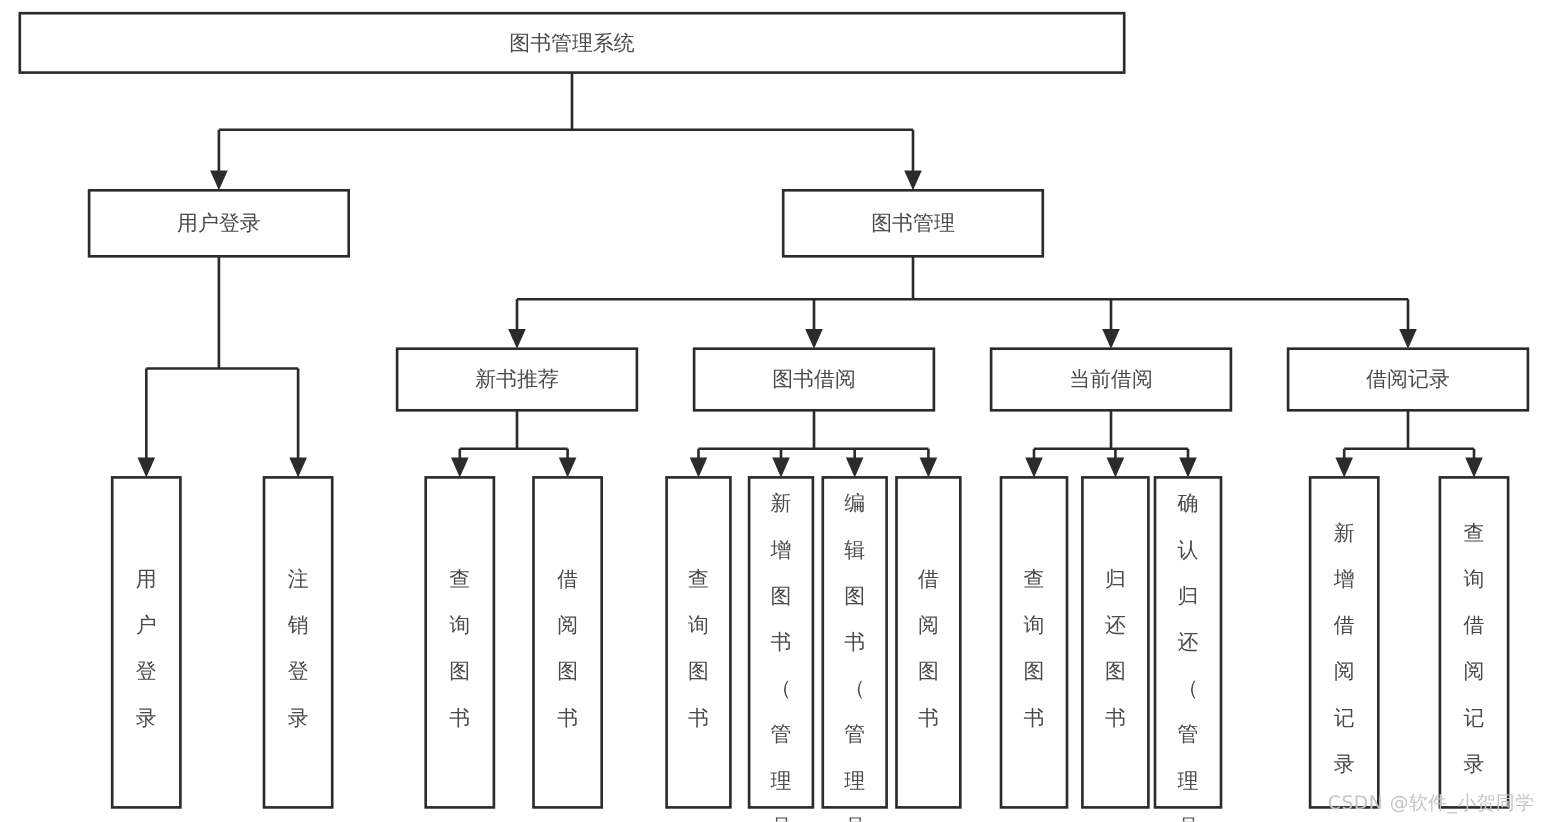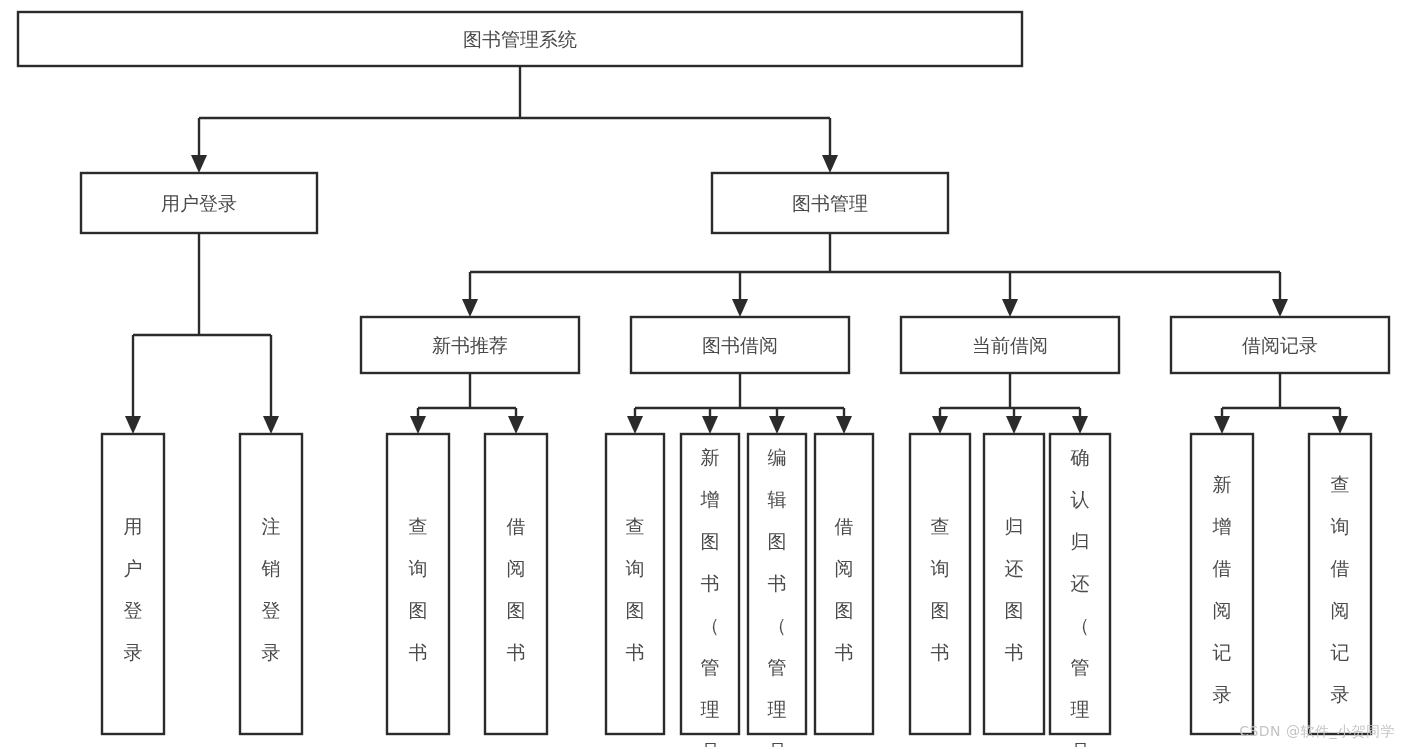--- a/index.html
+++ b/index.html
@@ -51,21 +51,21 @@
     fill: #4a4a4a;
     font-family: "DejaVu Sans", "Liberation Sans", sans-serif;
     font-size: 19px;
     text-anchor: middle;
   }
   .watermark-text {
     position: absolute;
     right: 10px;
     bottom: 6px;
     font-family: "DejaVu Sans", "Liberation Sans", sans-serif;
-    font-size: 14px;
+    font-size: 17px;
     color: #c4c4c4;
     white-space: nowrap;
     letter-spacing: 0.5px;
   }
 </style>
 </head>
 <body>
 
 <div id="diagram-root">
   <svg id="tree-svg" viewBox="0 0 1405 747">

